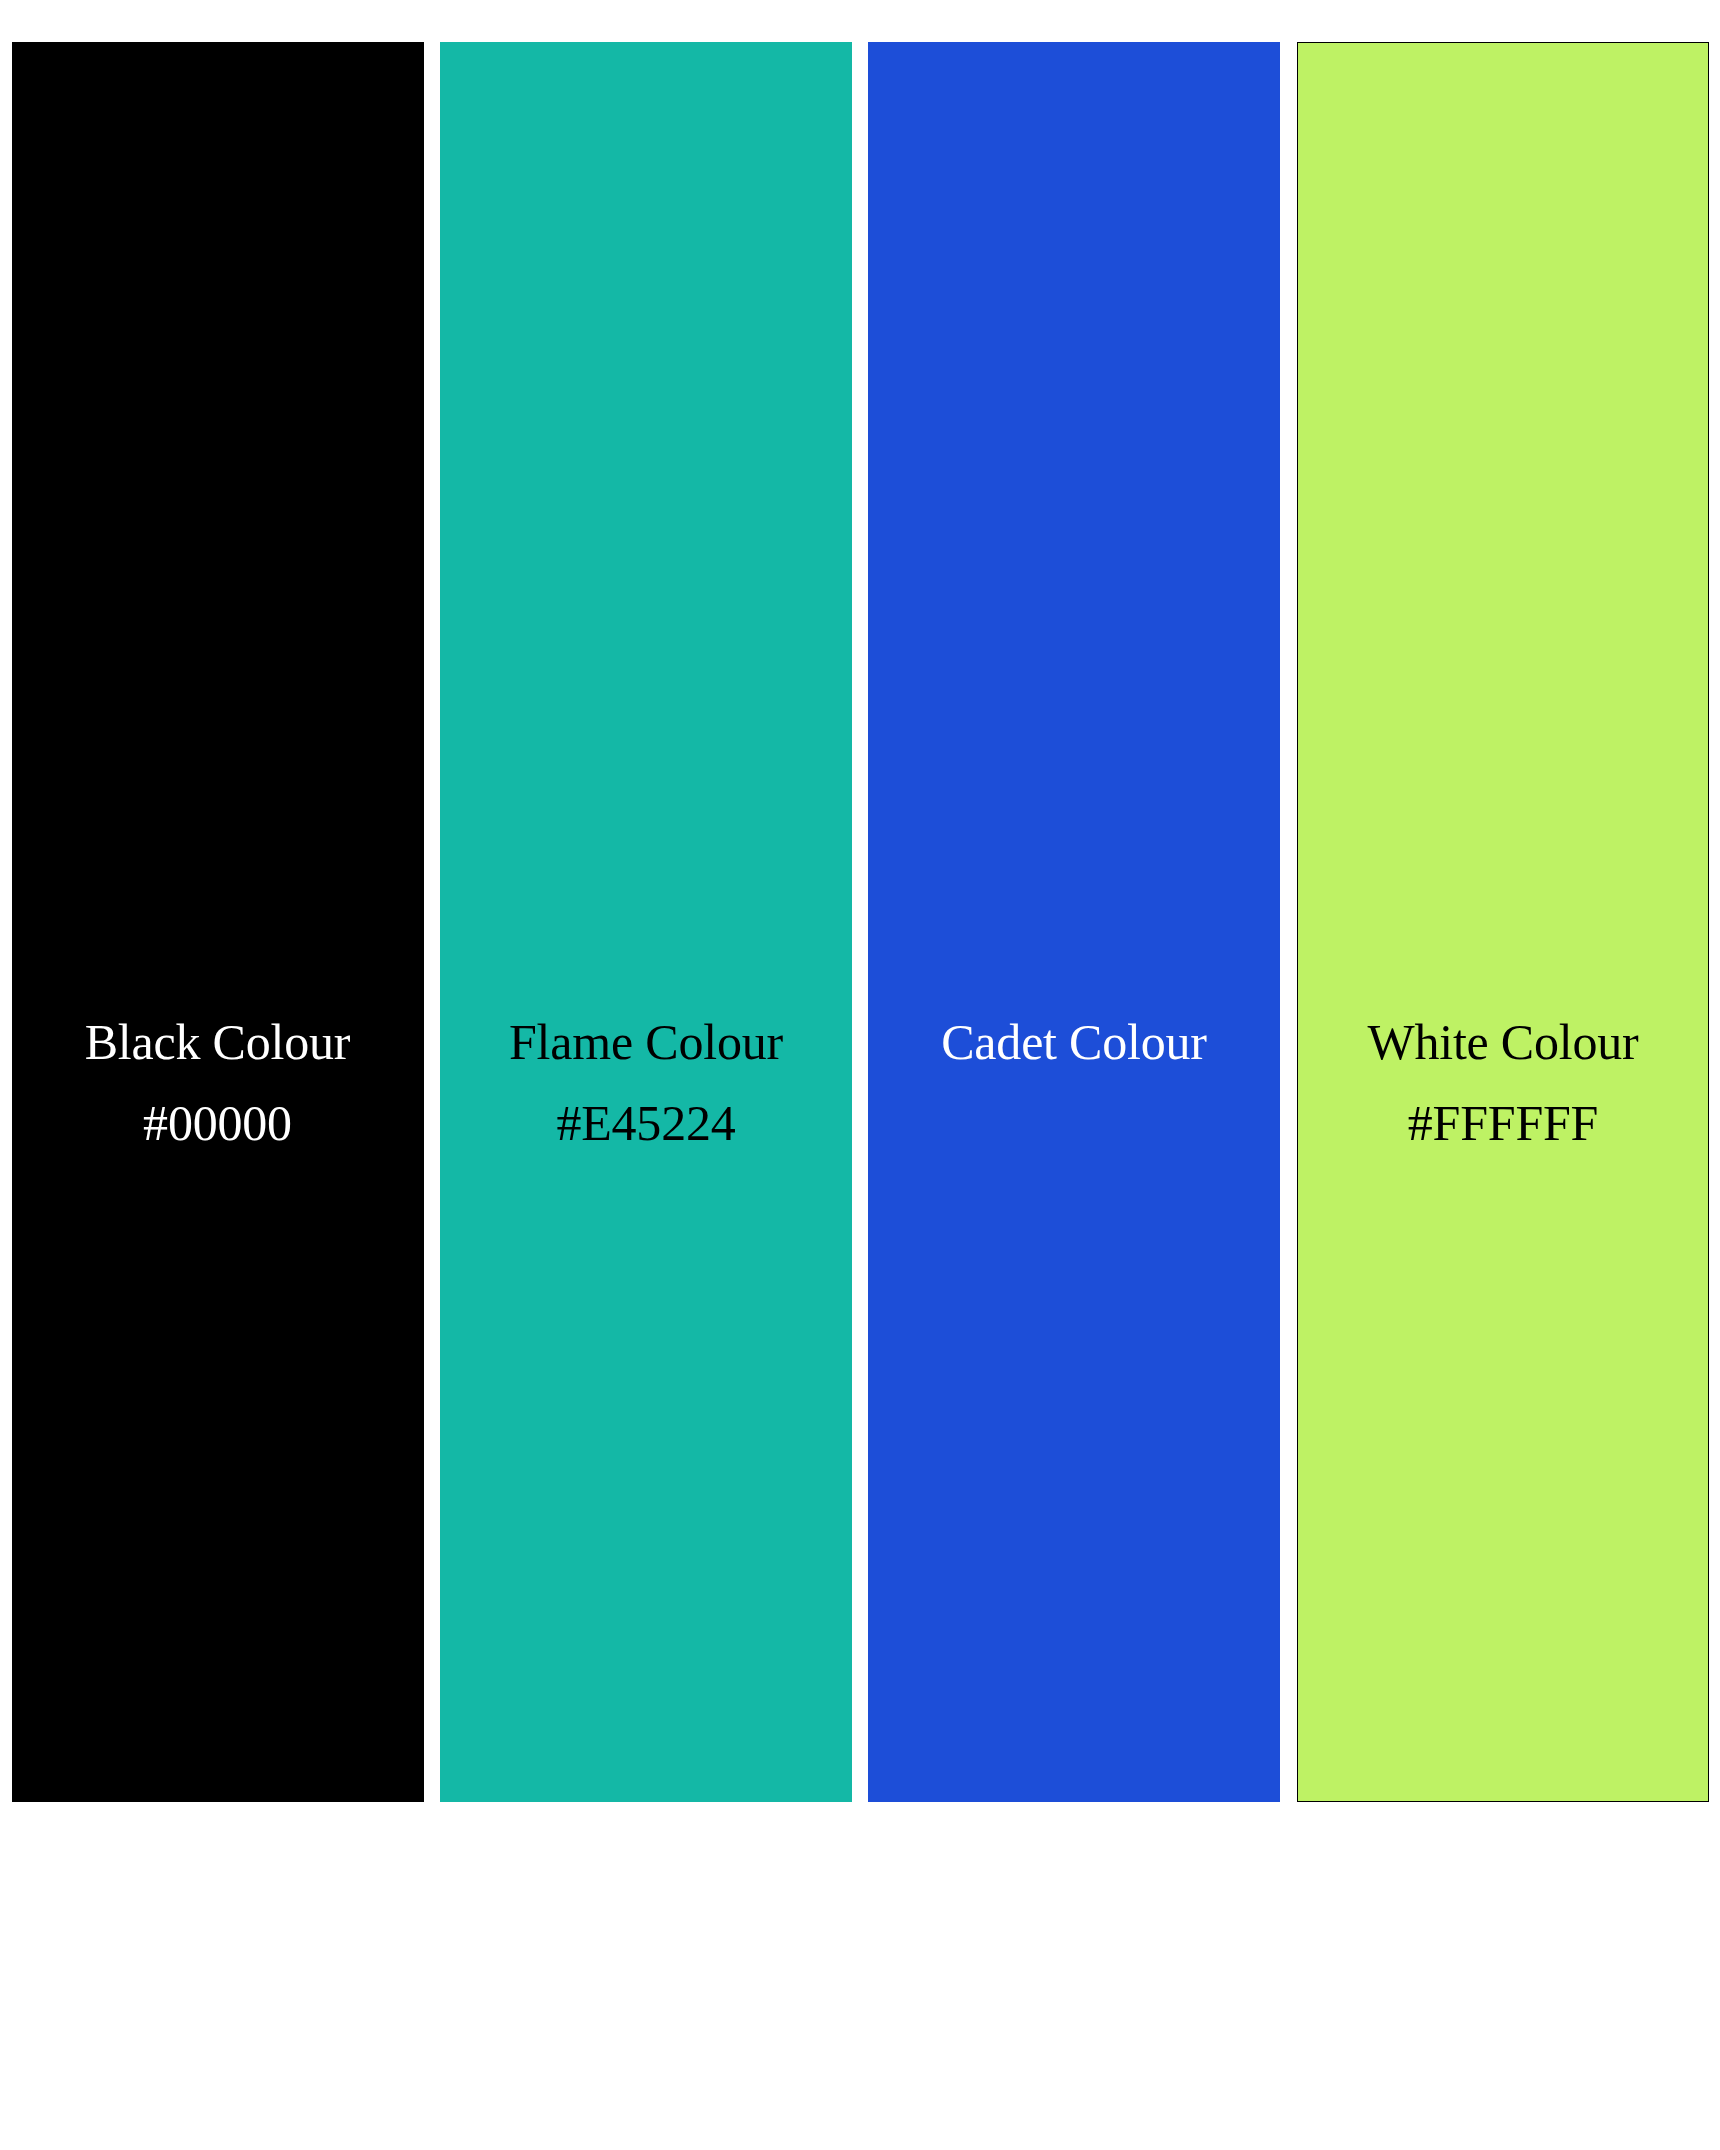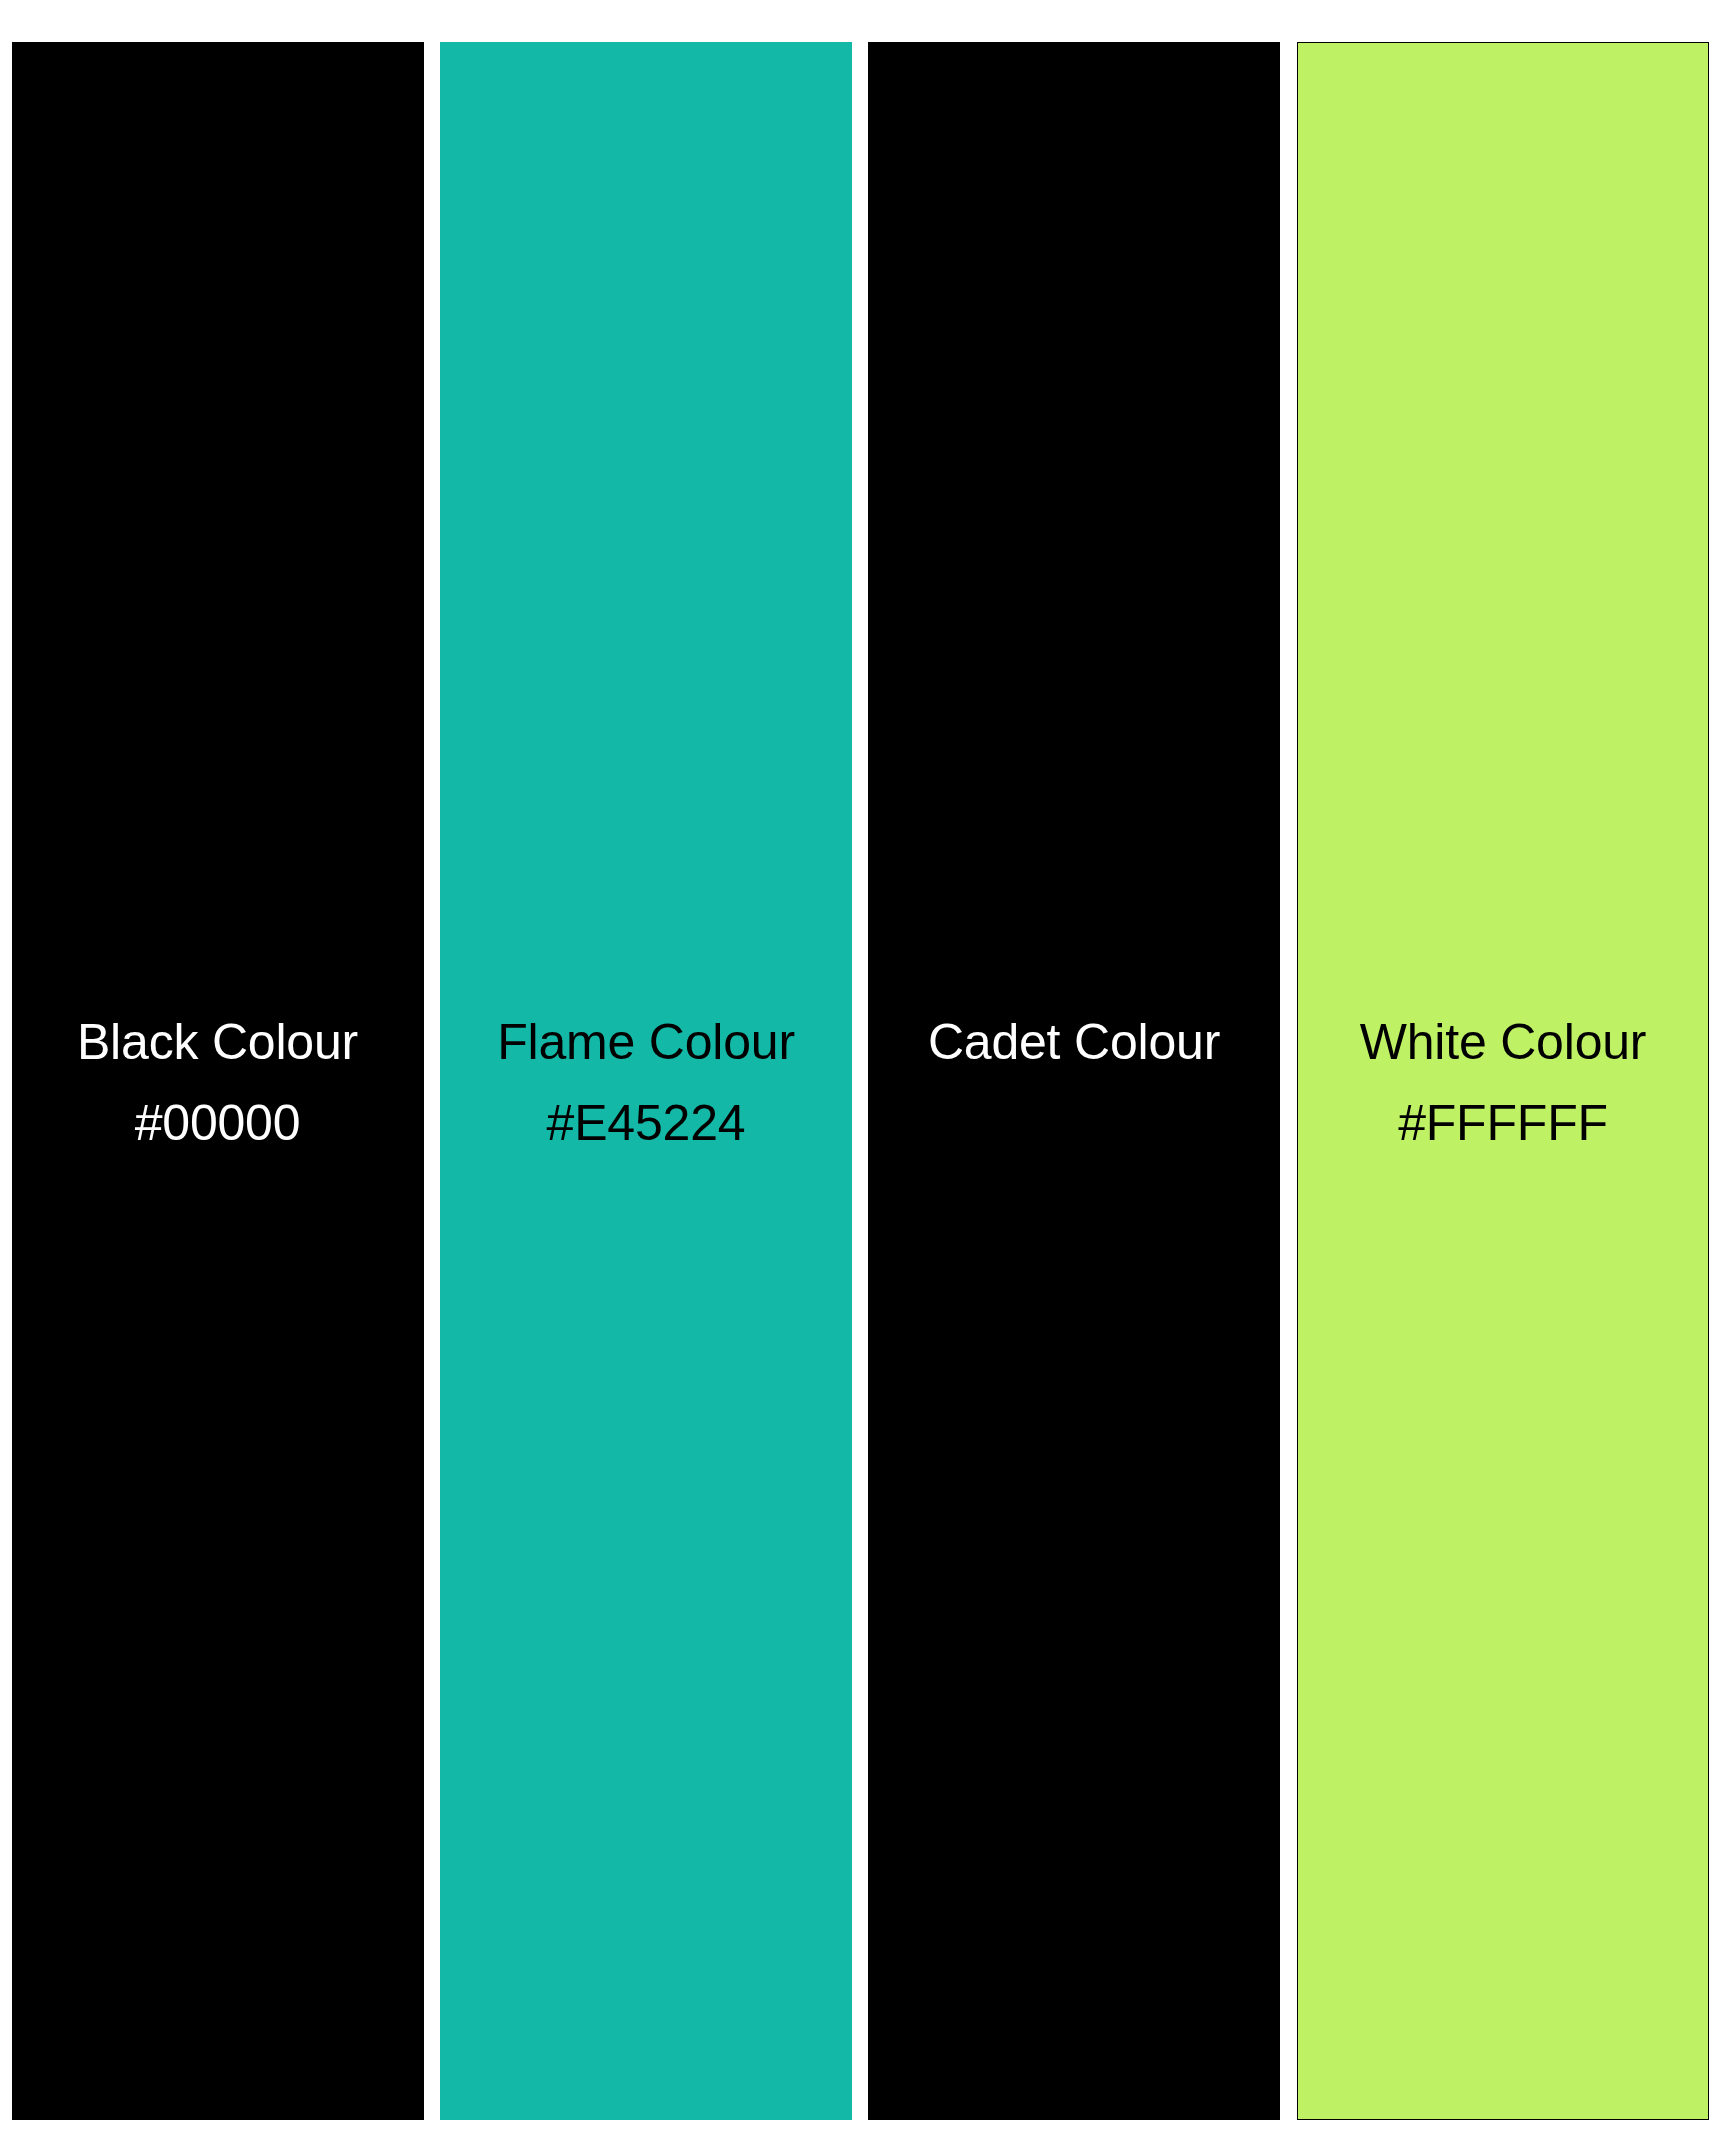--- a/index.html
+++ b/index.html
@@ -19,26 +19,27 @@
     position: relative;
     width: 1721px;
     height: 2151px;
     background: #ffffff;
   }
 
   
   .swatch {
     position: absolute;
     top: 42px;
-    height: 2078px;        
+    height: 1760px;        
     width: 412px;
     display: flex;
     flex-direction: column;
     align-items: center;
     justify-content: flex-start;
+    font-family: Liberation Serif, serif;
   }
 
   #swatch-0 { left: 11.5px;   background: #000000; }
   #swatch-1 { left: 440px;  background: #E45224; }
   #swatch-2 { left: 868px; background: #496976; }
   #swatch-3 {
     left: 1297px;
     background: #FFFFFF;
     border: 1.4px solid #000000;
     width: 412px;
@@ -85,21 +86,21 @@
     </div>
   </div>
 
   <div class="swatch" id="swatch-1" style="background: #14b8a6;">
     <div class="label-block" style="color: rgb(0, 0, 0);">
       <span class="swatch-name">Flame Colour</span>
       <span class="swatch-hex">#E45224</span>
     </div>
   </div>
 
-  <div class="swatch" id="swatch-2" style="background: #000000;">
+  <div class="swatch" id="swatch-2" style="background: #1d4ed8;">
     <div class="label-block" style="color: rgb(255, 255, 255);">
       <span class="swatch-name">Cadet Colour</span>
     </div>
   </div>
 
   <div class="swatch" id="swatch-3" style="background: #bef264; border-color: rgb(0, 0, 0);">
     <div class="label-block" style="color: rgb(0, 0, 0);">
       <span class="swatch-name">White Colour</span>
       <span class="swatch-hex">#FFFFFF</span>
     </div>

